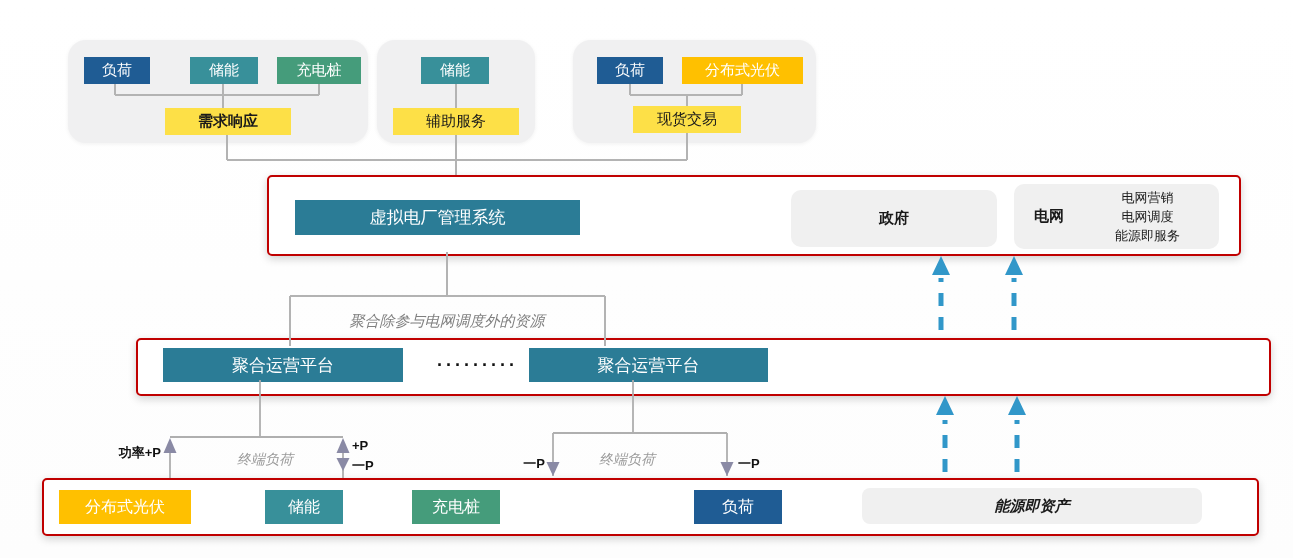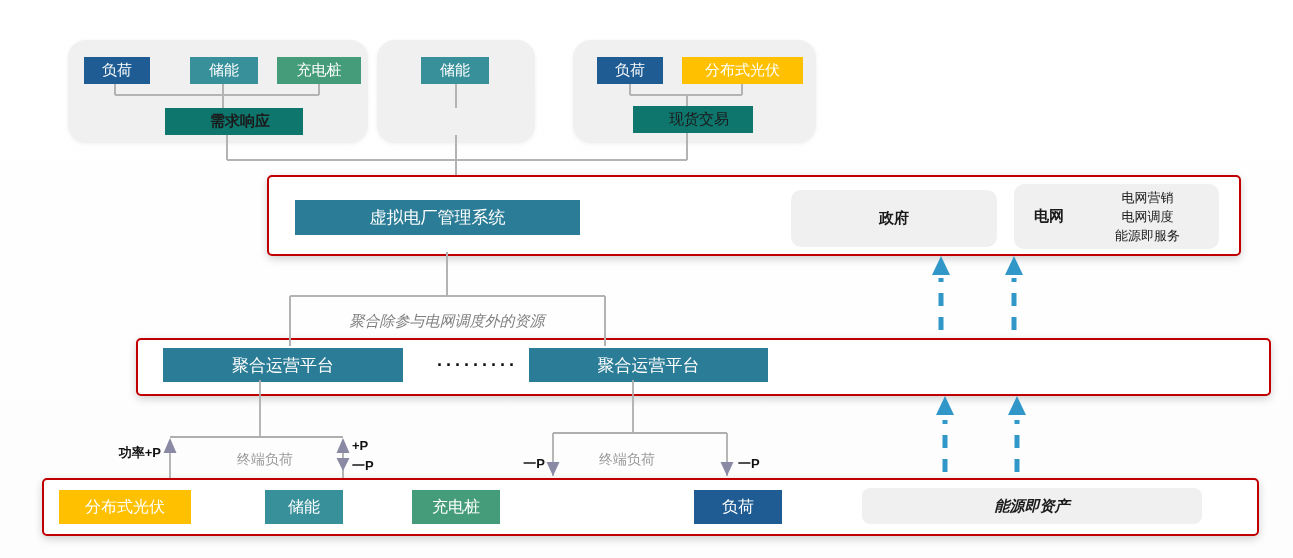--- a/index.html
+++ b/index.html
@@ -16,21 +16,21 @@
   .chip{
     position:absolute;height:27px;display:flex;align-items:center;justify-content:center;
     color:#ffffff;font-size:15px;z-index:2;
   }
   .chip-blue{background:#1f5c94;}
   .chip-teal{background:#38909a;}
   .chip-green{background:#459c7b;}
   .chip-yellow{background:#ffc000;font-family:Liberation Serif, serif;}
   .lblue{
     position:absolute;height:27px;display:flex;align-items:center;justify-content:center;
-    background:#0f766e;color:#1a1a1a;font-size:15px;z-index:2;padding-left:12px;
+    background:#fde047;color:#1a1a1a;font-size:15px;z-index:2;
   }
   .bold{font-weight:bold;}
   .redrow{
     position:absolute;background:#ffffff;border:2px solid #c00000;border-radius:5px;
     box-shadow:0 3px 9px rgba(0,0,0,.18);z-index:1;
   }
   .dteal{
     position:absolute;background:#2b7c96;color:#ffffff;display:flex;align-items:center;
     justify-content:center;font-size:17px;z-index:2;
   }
@@ -45,37 +45,38 @@
   .svc{font-style:italic;font-weight:bold;font-size:15px;border-radius:8px;}
   .dots{
     position:absolute;display:flex;align-items:center;justify-content:center;
     font-weight:bold;font-size:18px;letter-spacing:3px;color:#111;z-index:2;
   }
   .note{
     position:absolute;font-style:italic;font-size:15px;color:#7f7f7f;
     text-align:center;z-index:6;
   }
   .flowlbl{position:absolute;font-size:13px;font-weight:bold;color:#111;z-index:6;}
-  .term{position:absolute;font-size:14px;color:#9a9a9a;text-align:center;z-index:6;}
+  .term{position:absolute;font-style:italic;font-size:14px;color:#9a9a9a;text-align:center;z-index:6;}
   .bchip{height:34px;font-size:16px;}
 </style>
 </head>
 <body>
 
 <div class="stage">
 
   <div class="ggroup" style="left:68px;top:40px;width:300px;height:103px">
     <div class="chip chip-blue" style="left:16px;top:17px;width:66px">负荷</div>
     <div class="chip chip-teal" style="left:122px;top:17px;width:68px">储能</div>
     <div class="chip chip-green" style="left:209px;top:17px;width:84px">充电桩</div>
     <div class="lblue bold" style="left:97px;top:68px;width:126px">需求响应</div>
   </div>
 
   <div class="ggroup" style="left:377px;top:40px;width:158px;height:103px">
     <div class="chip chip-teal" style="left:44px;top:17px;width:68px">储能</div>
+    <div class="lblue" style="left:16px;top:68px;width:126px">辅助服务</div>
   </div>
 
   <div class="ggroup" style="left:573px;top:40px;width:243px;height:103px">
     <div class="chip chip-blue" style="left:24px;top:17px;width:66px">负荷</div>
     <div class="chip chip-yellow" style="left:109px;top:17px;width:121px">分布式光伏</div>
     <div class="lblue" style="left:60px;top:66px;width:108px">现货交易</div>
   </div>
 
   <div class="redrow" style="left:267px;top:175px;width:970px;height:77px">
     <div class="dteal" style="left:26px;top:23px;width:285px;height:35px">虚拟电厂管理系统</div>

